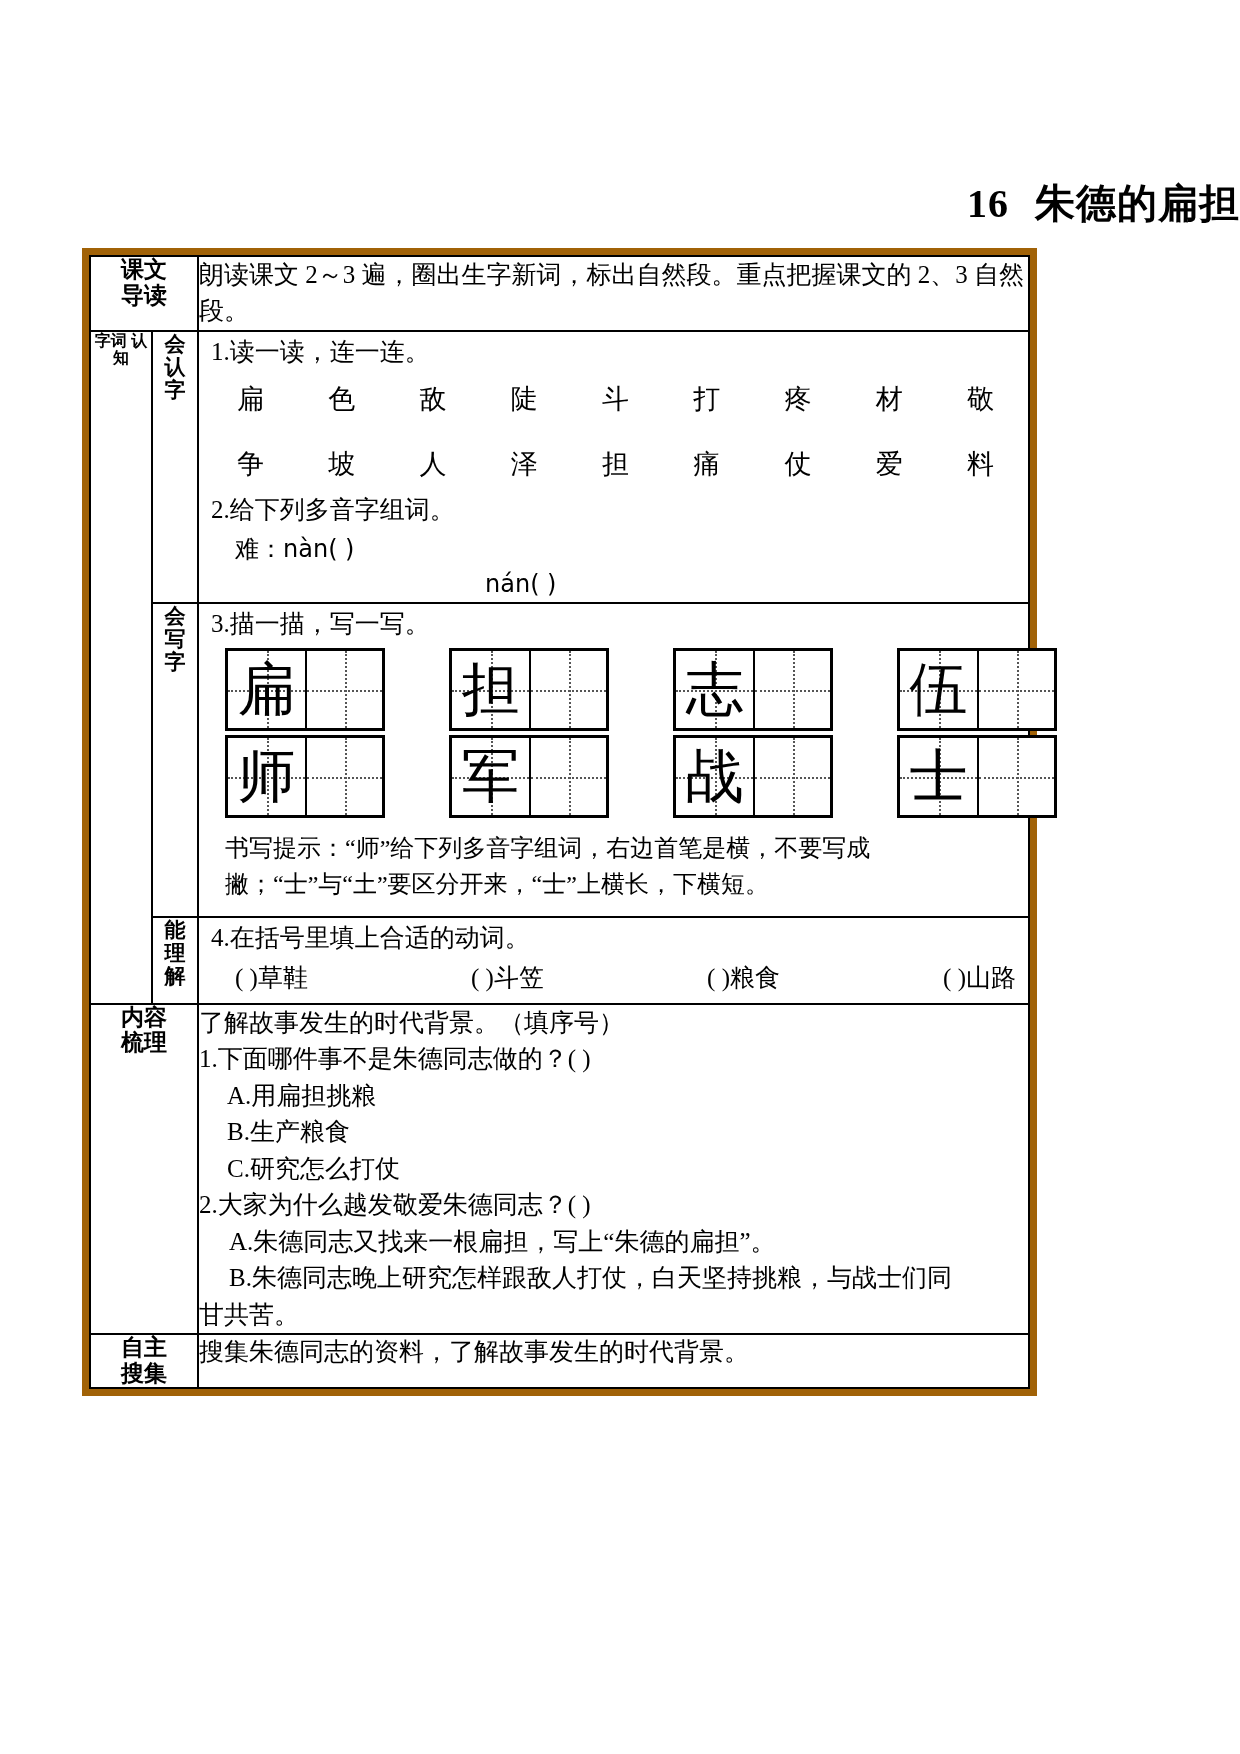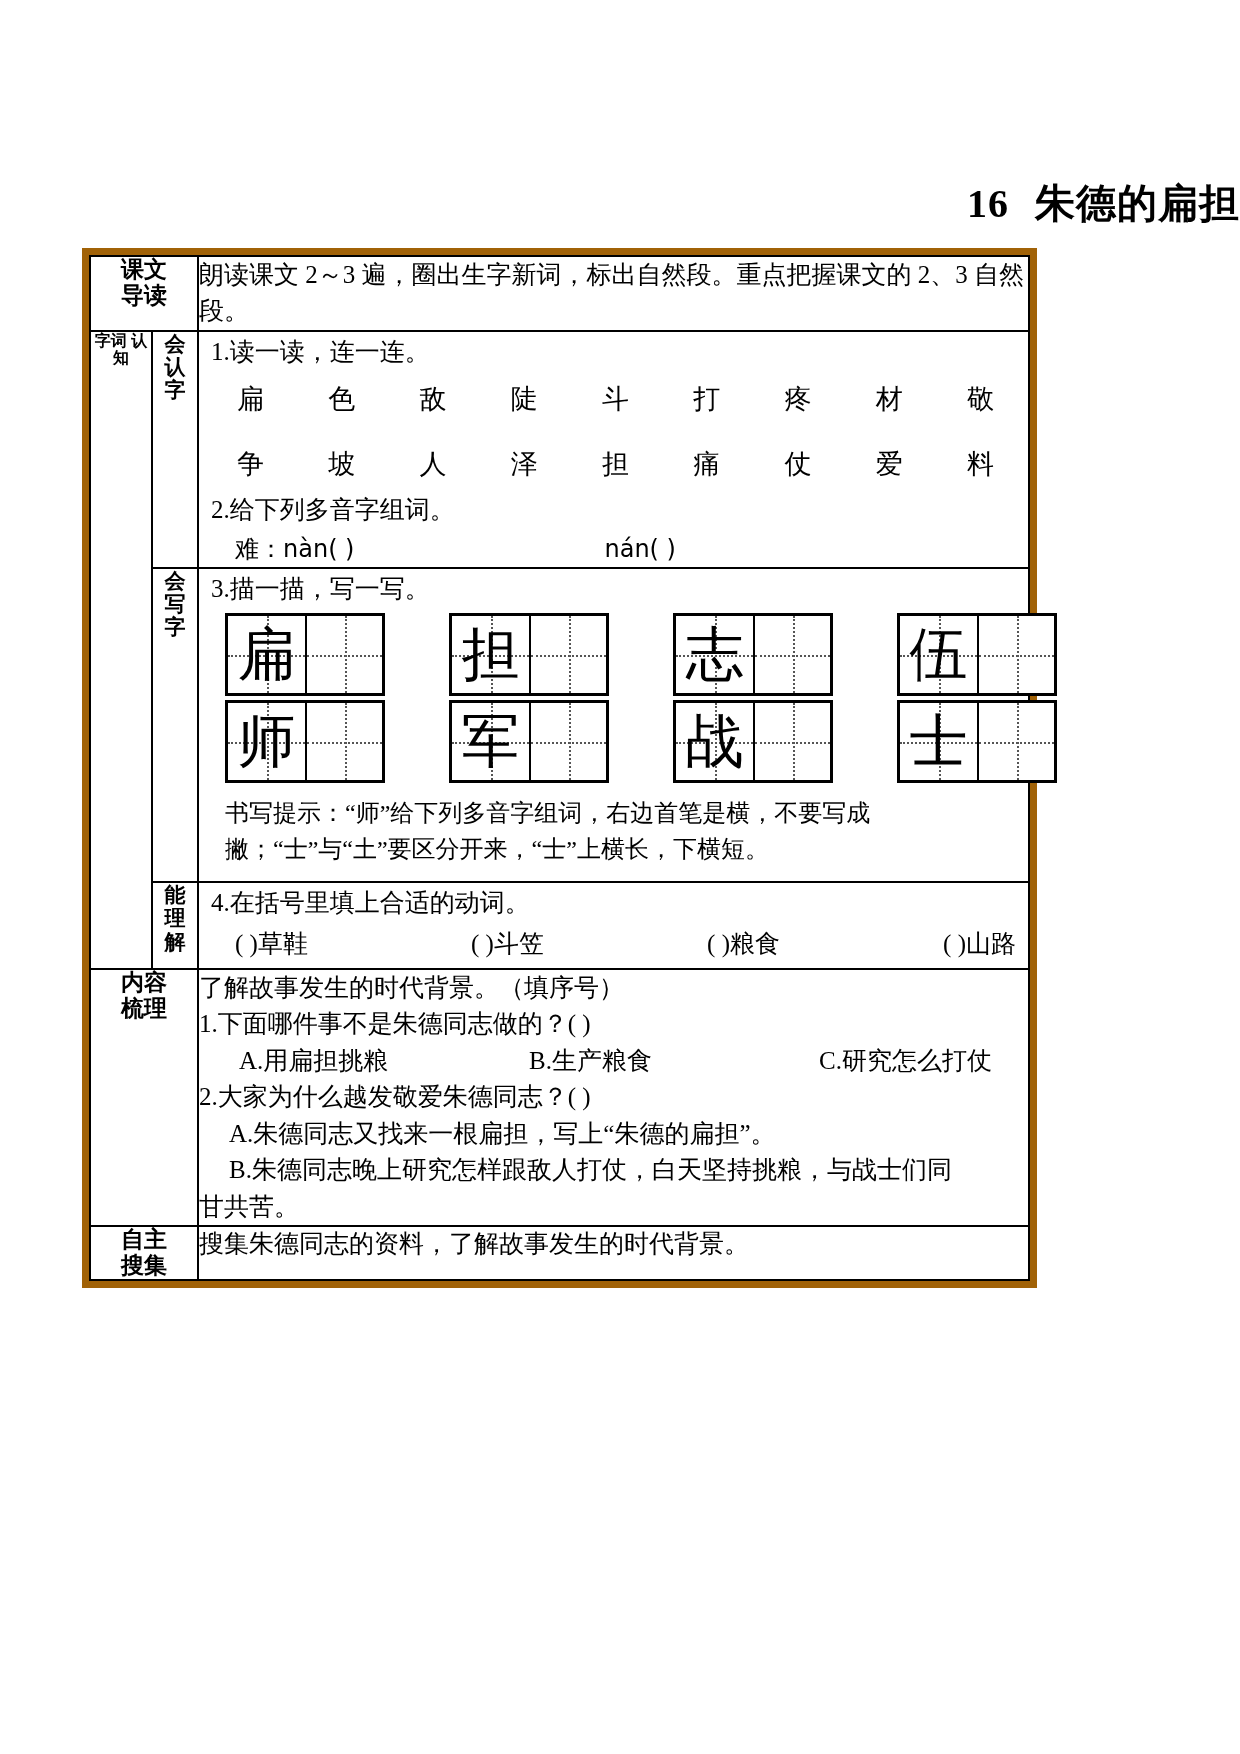--- a/index.html
+++ b/index.html
@@ -124,20 +124,21 @@
   .pinyin {
     font-family: "DejaVu Sans", sans-serif;
     font-size: 24px;
   }
 
   .duoyin {
     display: flex;
     padding-left: 36px;
     margin-top: 4px;
     font-size: 25px;
+    flex-direction: column;
   }
   .duoyin .second { margin-left: 250px; }
 
   
   .grid-wrap {
     padding: 6px 8px 2px 26px;
   }
   .grid-row {
     display: flex;
     gap: 64px;
@@ -198,21 +199,22 @@
     font-size: 25px;
   }
 
   .content-cell {
     padding: 8px 10px 10px 14px;
     font-size: 25px;
     line-height: 1.46;
   }
   .opts {
     display: flex;
-    padding-left: 40px;
+    padding-left: 28px;
+    flex-direction: column;
   }
   .opts .o1 { width: 290px; }
   .opts .o2 { width: 290px; }
 
   .last-cell {
     padding: 14px 12px 14px 14px;
     font-size: 25px;
     vertical-align: middle;
   }
   .nowrap { white-space: nowrap; }

